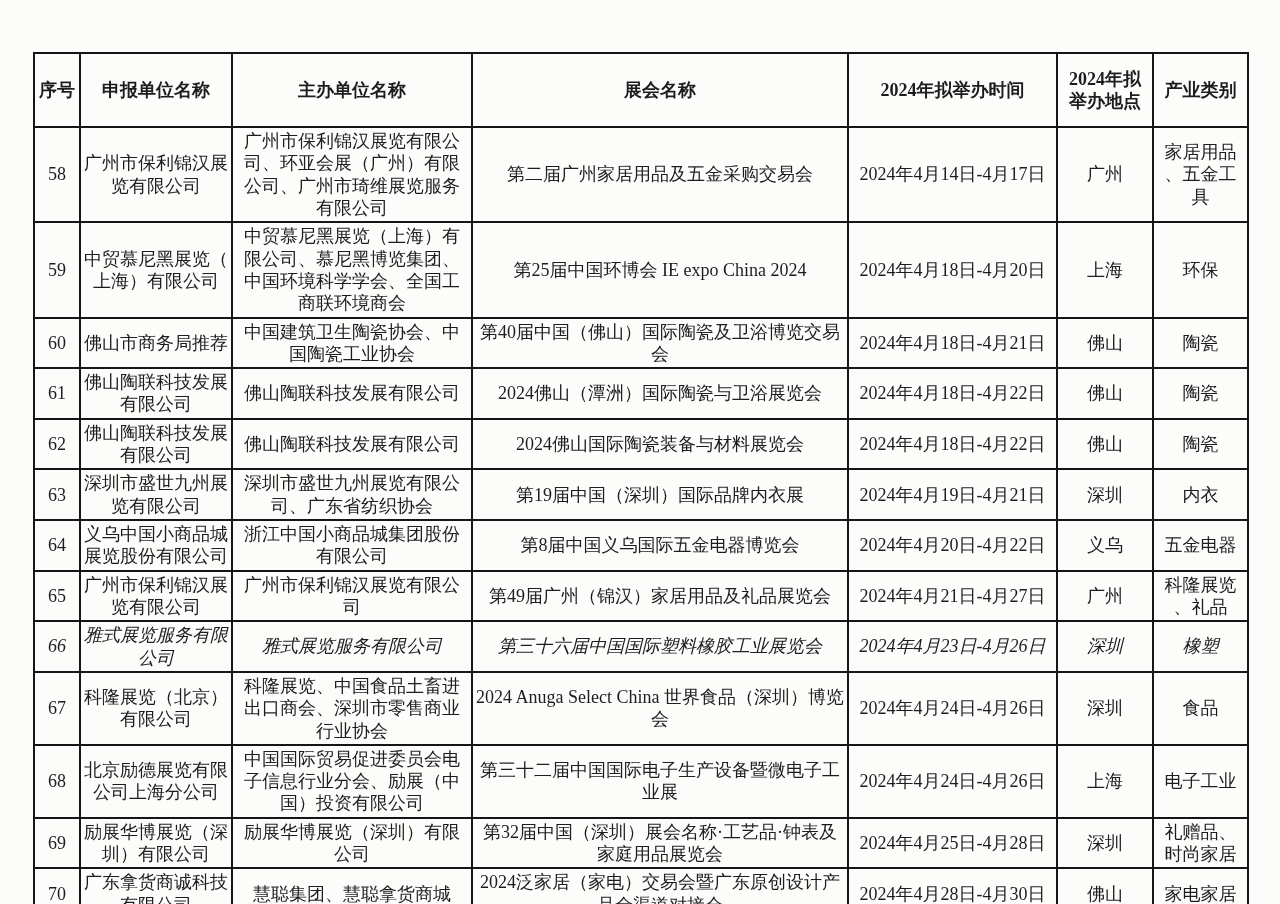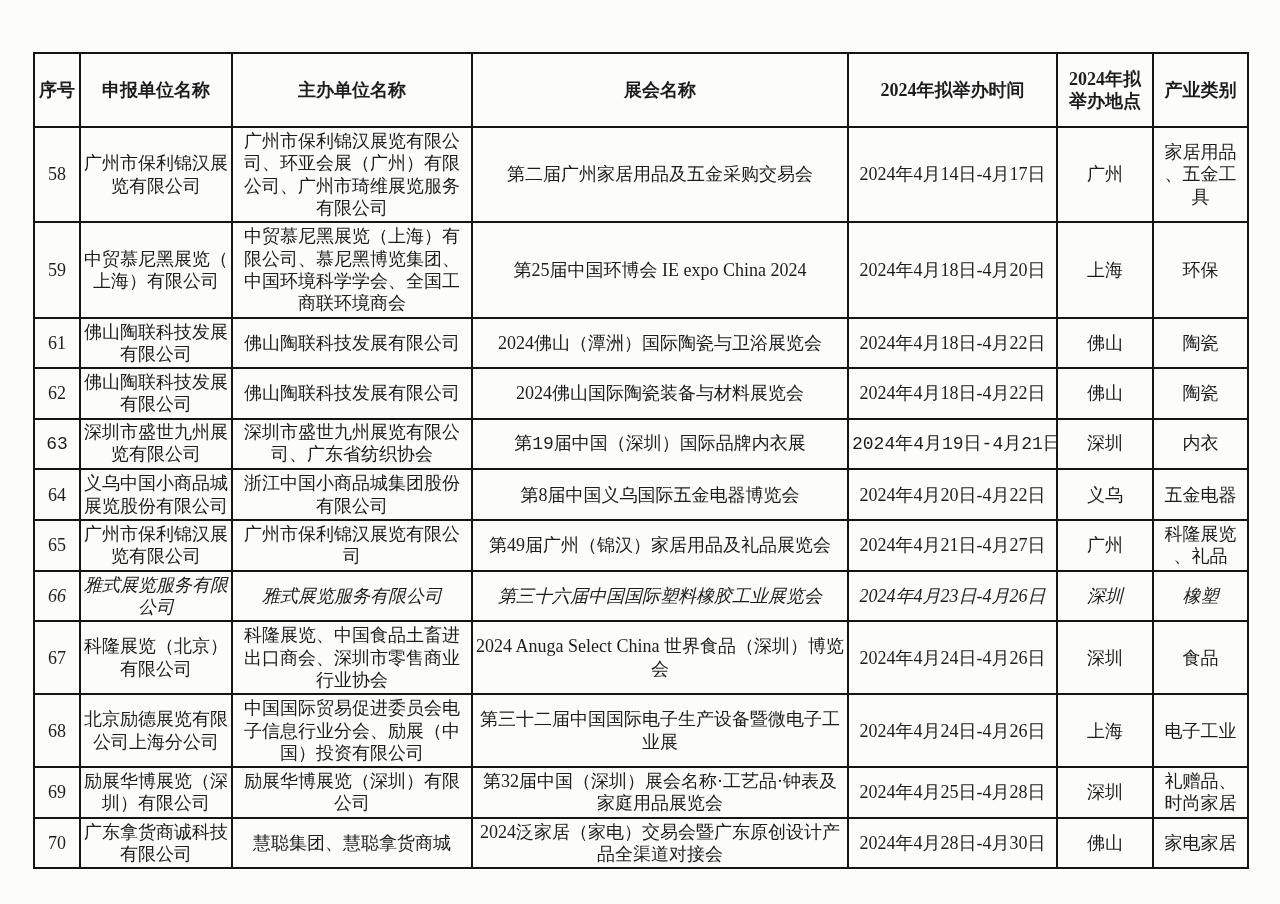--- a/index.html
+++ b/index.html
@@ -34,21 +34,21 @@
   table.exh thead th {
     font-weight: bold;
     font-size: 18px;
   }
   tr.hdr       { height: 74px; }
   tr.r0        { height: 95px; }
   tr.r1        { height: 87px; }
   tr.r2        { height: 42px; }
   tr.r3        { height: 46px; }
   tr.r4        { height: 44px; }
-  tr.r5        { height: 44px; font-family: Liberation Mono, monospace; }
+  tr.r5        { height: 44px; }
   tr.r6        { height: 45px; }
   tr.r7        { height: 43px; }
   tr.r8        { height: 44px; font-style: italic; }
   tr.r9        { height: 63px; }
   tr.r10       { height: 65px; }
   tr.r11       { height: 47px; }
   tr.r12       { height: 49px; }
   td.c-no      { font-size: 17px; }
   td.c-time    { white-space: nowrap; font-size: 17px; }
   td.c-cat     { line-break: anywhere; word-break: break-all; }
@@ -91,20 +91,29 @@
       </tr>
       <tr class="r1">
         <td class="c-no">59</td>
         <td class="c-app">中贸慕尼黑展览（上海）有限公司</td>
         <td class="c-org">中贸慕尼黑展览（上海）有限公司、慕尼黑博览集团、中国环境科学学会、全国工商联环境商会</td>
         <td class="c-exh">第25届中国环博会 IE expo China 2024</td>
         <td class="c-time">2024年4月18日-4月20日</td>
         <td class="c-loc">上海</td>
         <td class="c-cat">环保</td>
       </tr>
+      <tr class="r2">
+        <td class="c-no">60</td>
+        <td class="c-app">佛山市商务局推荐</td>
+        <td class="c-org">中国建筑卫生陶瓷协会、中国陶瓷工业协会</td>
+        <td class="c-exh">第40届中国（佛山）国际陶瓷及卫浴博览交易会</td>
+        <td class="c-time">2024年4月18日-4月21日</td>
+        <td class="c-loc">佛山</td>
+        <td class="c-cat">陶瓷</td>
+      </tr>
       <tr class="r3">
         <td class="c-no">61</td>
         <td class="c-app">佛山陶联科技发展有限公司</td>
         <td class="c-org">佛山陶联科技发展有限公司</td>
         <td class="c-exh">2024佛山（潭洲）国际陶瓷与卫浴展览会</td>
         <td class="c-time">2024年4月18日-4月22日</td>
         <td class="c-loc">佛山</td>
         <td class="c-cat">陶瓷</td>
       </tr>
       <tr class="r4">

